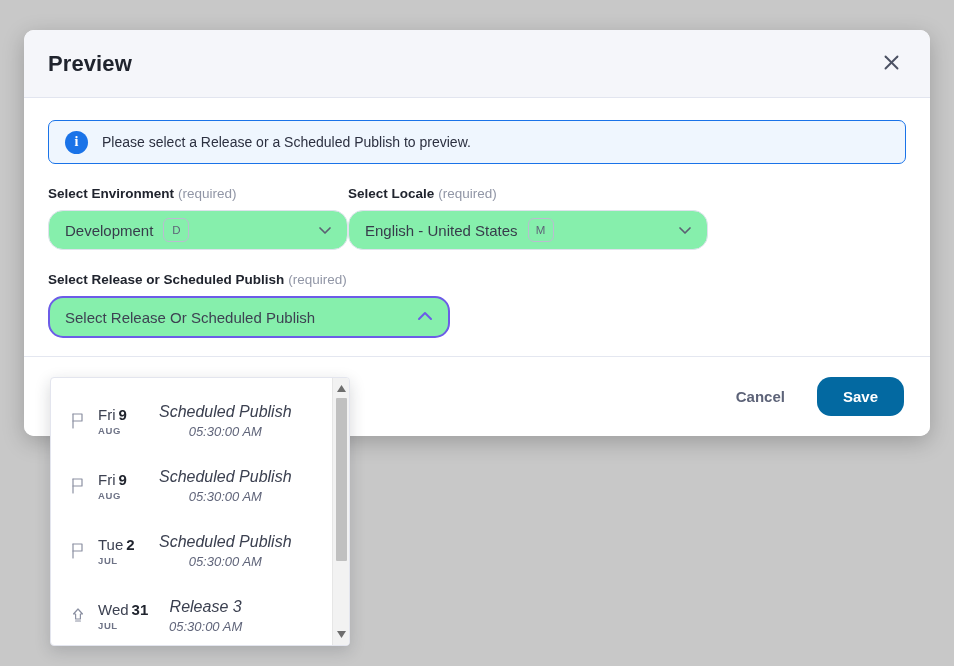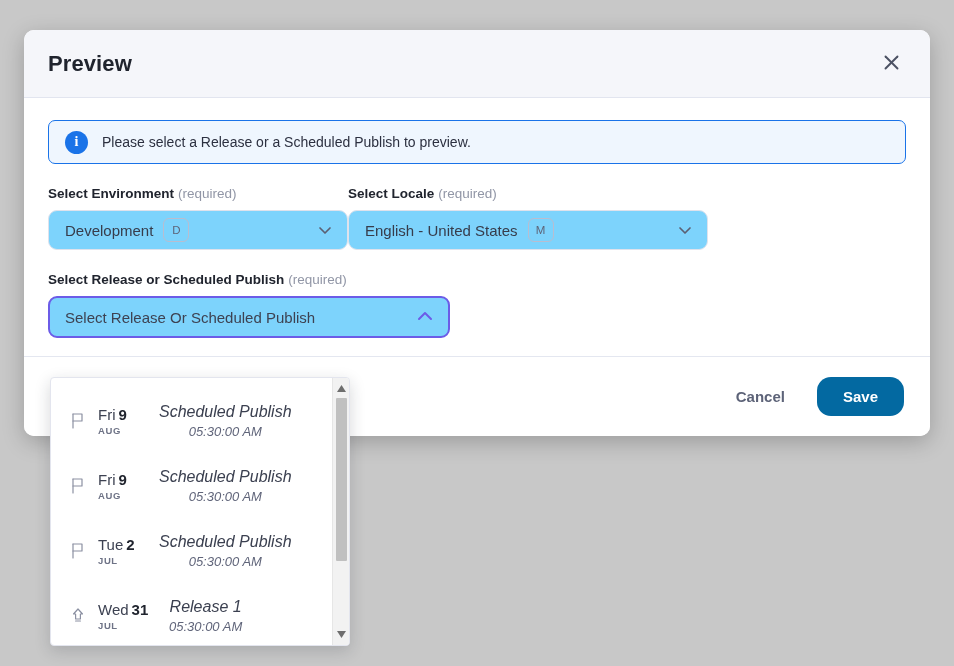--- a/index.html
+++ b/index.html
@@ -123,22 +123,22 @@
   }
   .field-label .req {
     color: #9196a6;
     font-weight: normal;
     margin-left: 4px;
   }
 
   .select-box {
     height: 40px;
     border: 1px solid #dfe2ec;
-    border-radius: 9px;
-    background: #7dd3fc;
+    border-radius: 15px;
+    background: #86efac;
     display: flex;
     align-items: center;
     padding: 0 12px 0 16px;
     cursor: pointer;
     gap: 10px;
   }
 
   .select-value {
     font-size: 15px;
     color: #373c4b;
@@ -491,21 +491,21 @@
           <line x1="5.6" y1="14" x2="10.4" y2="14"></line>
         </svg>
       </span>
       <span class="dd-date wide">
         <span class="dd-dayline">
           <span>Wed</span><b>31</b>
         </span>
         <span class="dd-month">JUL</span>
       </span>
       <span class="dd-main">
-        <span class="dd-title">Release 1</span>
+        <span class="dd-title">Release 3</span>
         <span class="dd-time">05:30:00 AM</span>
       </span>
     </div>
 
   </div>
 
   <div class="dd-scrollbar">
     <span class="sb-arrow">
       <svg width="11" height="9" viewBox="0 0 11 9" fill="currentColor">
         <polygon points="5.5,1 10,8 1,8"></polygon>

